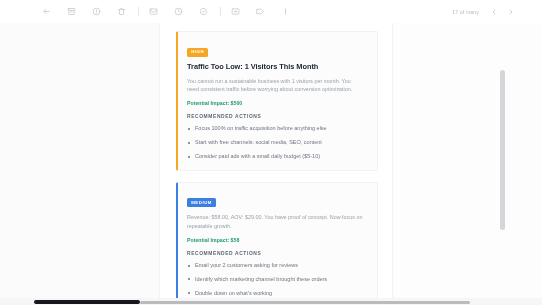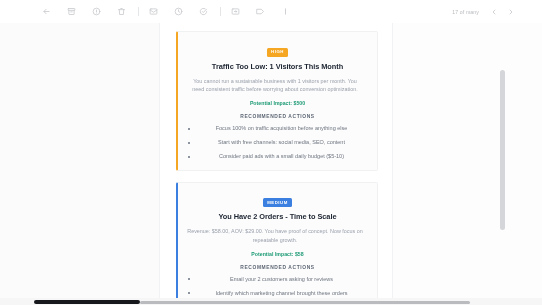--- a/index.html
+++ b/index.html
@@ -80,21 +80,20 @@
   }
   .tb-nav svg { display: block; }
 
   
   .viewport {
     position: absolute;
     left: 0; top: 23px;
     width: 542px;
     height: 282px;
     background: #ffffff;
-    text-align: center;
   }
 
   
   .gutter-l {
     position: absolute;
     left: 0; top: 0;
     width: 160px; height: 282px;
     background: #fbfbfc;
   }
   .gutter-r {
@@ -369,21 +368,20 @@
           <div class="actions-label">RECOMMENDED ACTIONS</div>
           <ul class="actions">
             <li>Focus 100% on traffic acquisition before anything else</li>
             <li>Start with free channels: social media, SEO, content</li>
             <li>Consider paid ads with a small daily budget ($5-10)</li>
           </ul>
         </div>
 
         <div class="card sev-medium">
           <span class="badge sev-medium">MEDIUM</span>
-          <div class="card-title">You Have 2 Orders - Time to Scale</div>
           <div class="card-desc">Revenue: $58.00, AOV: $29.00. You have proof of concept. Now focus on repeatable growth.</div>
           <div class="impact">Potential Impact: $58</div>
           <div class="actions-label">RECOMMENDED ACTIONS</div>
           <ul class="actions">
             <li>Email your 2 customers asking for reviews</li>
             <li>Identify which marketing channel brought these orders</li>
             <li>Double down on what's working</li>
           </ul>
         </div>
 

